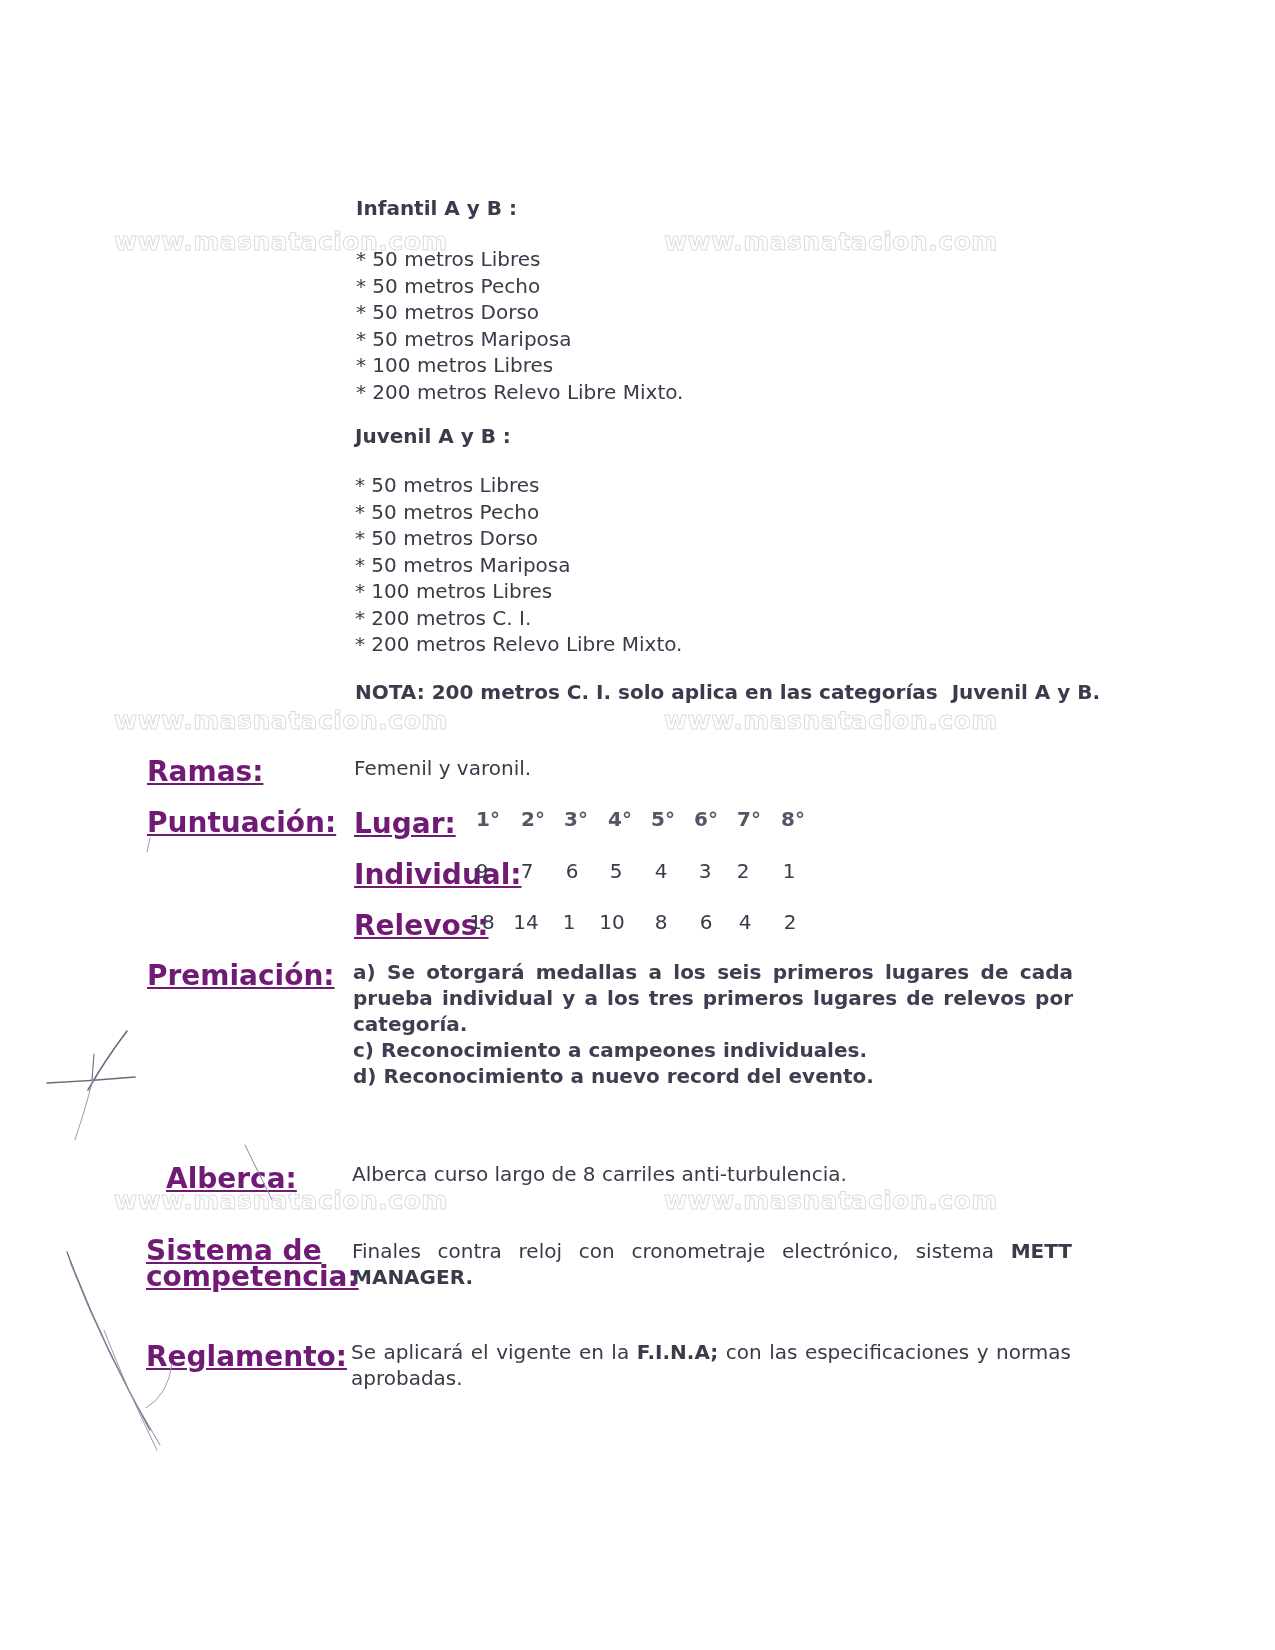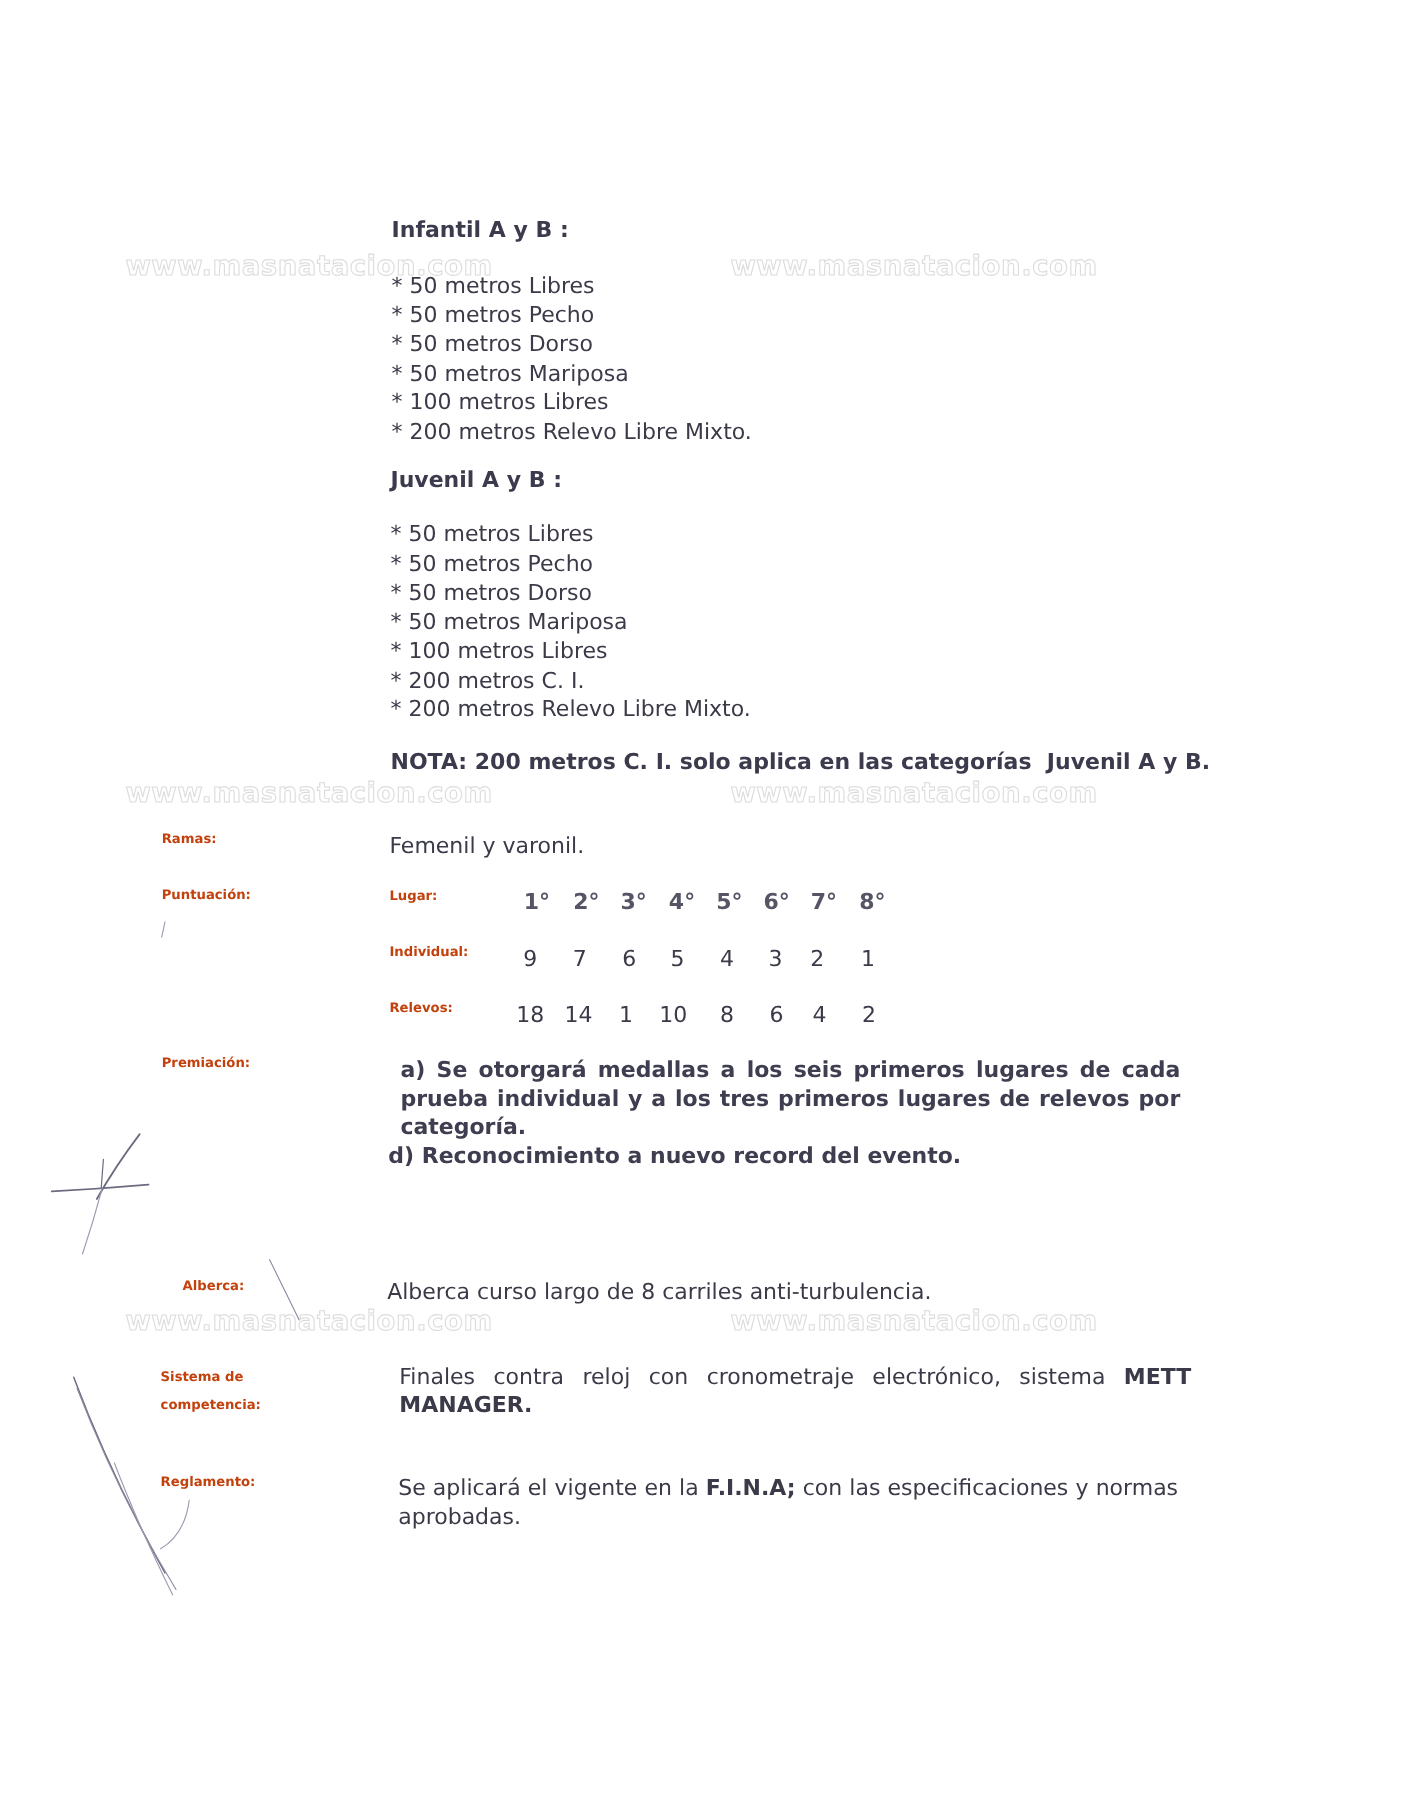--- a/index.html
+++ b/index.html
@@ -1,29 +1,29 @@
 <!DOCTYPE html>
 <html><head>
 <meta charset="utf-8">
 <style>
   html, body { margin: 0; padding: 0; background: #ffffff; }
   body { width: 1275px; height: 1650px; position: relative; overflow: hidden;
          font-family: "DejaVu Sans", sans-serif; color: #3a3a4a; }
   .abs { position: absolute; }
   .heading { font-weight: bold; font-size: 20px; color: #3b3b4d; }
   .item { font-size: 20px; color: #3a3a48; line-height: 26.5px; }
-  .label { font-weight: bold; font-size: 12px; color: #c2410c; }
+  .label { font-weight: bold; font-size: 28px; color: #701a75; text-decoration: underline; }
   .val { font-size: 20px; color: #3a3a48; }
   .bold { font-weight: bold; }
   .watermark { font-family: "DejaVu Sans", sans-serif; font-weight: bold; font-size: 25px;
                color: #ffffff; -webkit-text-stroke: 1px #dcdcdc; letter-spacing: 0.5px; }
   .score-row { position: absolute; left: 368px; font-size: 20px; }
   .score-cell { position: absolute; top: 0; width: 40px; text-align: center; }
   .ordinal { font-weight: bold; color: #555566; }
-  .justify { text-align: justify; text-align-last: left; margin-left: 11px; }
+  .justify { text-align: justify; text-align-last: left; }
   .prem-line { font-weight: bold; font-size: 20px; color: #3e3e50; line-height: 26px; }
   svg.scribble { position: absolute; overflow: visible; }
 </style>
 </head>
 <body>
 
 <div class="abs watermark" style="left:114px; top:227px;">www.masnatacion.com</div>
 <div class="abs watermark" style="left:664px; top:227px;">www.masnatacion.com</div>
 <div class="abs watermark" style="left:114px; top:706px;">www.masnatacion.com</div>
 <div class="abs watermark" style="left:664px; top:706px;">www.masnatacion.com</div>
@@ -90,20 +90,21 @@
   <span class="score-cell val" style="left:592px;">10</span>
   <span class="score-cell val" style="left:641px;">8</span>
   <span class="score-cell val" style="left:686px;">6</span>
   <span class="score-cell val" style="left:725px;">4</span>
   <span class="score-cell val" style="left:770px;">2</span>
 </div>
 
 <div class="abs label" style="left:147px; top:959px;">Premiación:</div>
 <div class="abs" style="left:353px; top:959px; width:720px;">
   <div class="prem-line justify">a) Se otorgará medallas a los seis primeros lugares de cada prueba individual y a los tres primeros lugares de relevos por categoría.</div>
+  <div class="prem-line">c) Reconocimiento a campeones individuales.</div>
   <div class="prem-line">d) Reconocimiento a nuevo record del evento.</div>
 </div>
 
 <div class="abs label" style="left:146px; top:1162px;margin-left:20px;">Alberca:</div>
 <div class="abs val" style="left:352px; top:1162px;">Alberca curso largo de 8 carriles anti-turbulencia.</div>
 
 <div class="abs label" style="left:146px; top:1238px; line-height:26px;">
   <div>Sistema de</div>
   <div>competencia:</div>
 </div>

